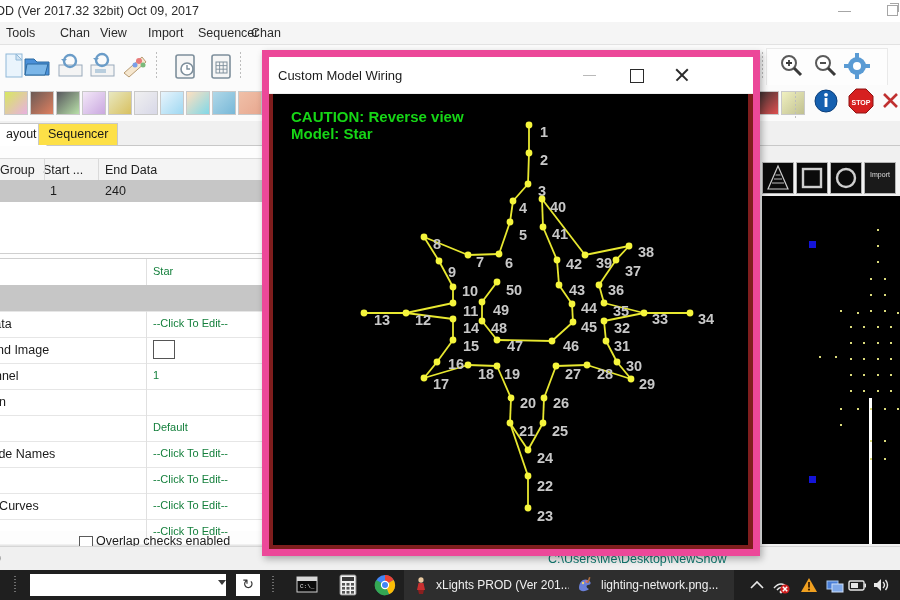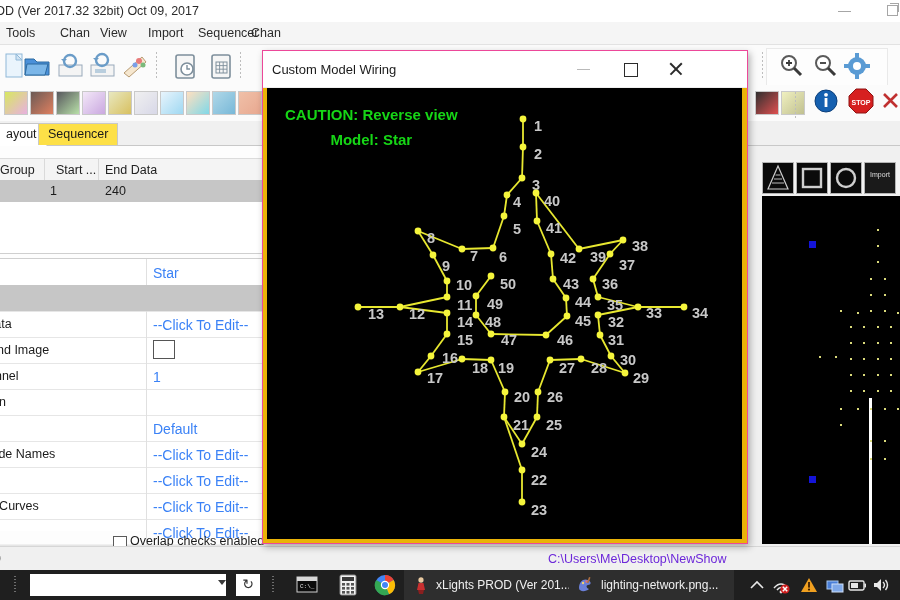--- a/index.html
+++ b/index.html
@@ -55,57 +55,57 @@
   .gh{position:absolute;top:4px;font-size:12.5px;color:#222;}
   .gh-div{position:absolute;top:0;width:1px;height:22px;background:#dadada;}
   #grid-row{position:absolute;left:0;top:34px;width:262px;height:22px;background:#c6c6c6;}
   .gr-cell{position:absolute;top:4px;font-size:12.5px;color:#1b1b1b;}
   #grid-blank{position:absolute;left:0;top:56px;width:262px;height:51px;background:#fff;border-bottom:1px solid #cfcfcf;}
 
   #prop-grid{position:absolute;left:0;top:112px;width:262px;height:272px;background:#fff;border-top:1px solid #cfcfcf;}
   .prow{position:absolute;left:0;width:262px;height:26px;border-bottom:1px solid #e6e6e6;}
   .prow.group{background:#c6c6c6;}
   .pname{position:absolute;left:-28px;top:6px;font-size:12.5px;color:#1b1b1b;white-space:nowrap;}
-  .pval{position:absolute;left:153px;top:6px;font-size:14px;color:#3b82f6;white-space:nowrap;}
+  .pval{position:absolute;left:153px;top:6px;font-size:11px;color:#15803d;white-space:nowrap;}
   .pdiv{position:absolute;left:146px;top:0;width:1px;height:26px;background:#e0e0e0;}
   .swatch{position:absolute;left:153px;top:3px;width:20px;height:17px;border:1px solid #555;background:#fff;}
 
-  #overlap-row{position:absolute;left:4px;top:386px;width:262px;height:24px;margin-left:34px;}
+  #overlap-row{position:absolute;left:4px;top:386px;width:262px;height:24px;}
   #overlap-box{position:absolute;left:75px;top:4px;width:12px;height:12px;border:1px solid #5a5a5a;background:#fff;}
   #overlap-label{position:absolute;left:92px;top:2px;font-size:12.5px;color:#1b1b1b;}
   #save-btn{position:absolute;left:105px;top:414px;width:84px;height:24px;background:#ef6363;border:1px solid #9a9a9a;
             color:#000;font-size:12.5px;text-align:center;line-height:24px;}
 
   
   #right-panel{position:absolute;left:760px;top:146px;width:140px;height:398px;background:#f0f0f0;}
   #shape-bar{position:absolute;left:0;top:14px;width:140px;height:34px;background:#f4f4f4;}
   .shape-btn{position:absolute;top:2px;width:30px;height:30px;border:1px solid #b5b5b5;background:#0b0b0b;}
   #preview-canvas{position:absolute;left:2px;top:50px;width:138px;height:348px;background:#000;overflow:hidden;}
   .pvdot{position:absolute;width:2px;height:2px;background:#d9d97a;}
   .bluedot{position:absolute;width:7px;height:7px;background:#1414d8;}
   #pv-line{position:absolute;left:107px;top:202px;width:3px;height:162px;background:#fff;}
 
   
   #status-bar{position:absolute;left:0;top:546px;width:900px;height:24px;background:#f0f0f0;border-top:1px solid #d6d6d6;}
   #status-left{position:absolute;left:-6px;top:5px;font-size:12.5px;color:#1b1b1b;}
-  #status-path{position:absolute;left:548px;top:5px;font-size:12.5px;color:#6d28d9;}
-
-  
-  #dialog{position:absolute;left:262px;top:50px;width:484px;height:492px;background:#eab308;
-          border:1px solid #ec4899;box-shadow:2px 3px 7px rgba(0,0,0,.30);}
+  #status-path{position:absolute;left:548px;top:5px;font-size:12.5px;color:#0f766e;}
+
+  
+  #dialog{position:absolute;left:262px;top:50px;width:484px;height:492px;background:#7f1d1d;
+          border:7px solid #ec4899;box-shadow:2px 3px 7px rgba(0,0,0,.30);}
   #dlg-title-bar{position:absolute;left:0;top:0;width:484px;height:36px;background:#fff;border-bottom:1px solid #efefef;}
   #dlg-title{position:absolute;left:9px;top:11px;font-size:13px;color:#1b1b1b;}
   .dbtn{position:absolute;top:0;width:46px;height:36px;}
   #dlg-min{left:298px;} #dlg-max{left:344px;} #dlg-close{left:390px;}
   #dlg-min i{position:absolute;left:16px;top:18px;width:13px;height:1px;background:#b9b9b9;}
   #dlg-max i{position:absolute;left:17px;top:12px;width:12px;height:12px;border:1.5px solid #2b2b2b;}
   #dlg-close i,#dlg-close u{position:absolute;left:15px;top:17px;width:16px;height:1.6px;background:#2b2b2b;}
   #dlg-close i{transform:rotate(45deg);} #dlg-close u{transform:rotate(-45deg);}
   #canvas-wrap{position:absolute;left:4px;top:37px;width:475px;height:451px;background:#000;overflow:hidden;}
-  #caution{position:absolute;left:18px;top:14px;font-size:15px;font-weight:bold;color:#16d616;line-height:25px;white-space:pre;text-align:center;}
+  #caution{position:absolute;left:18px;top:14px;font-size:15px;font-weight:bold;color:#16d616;line-height:17px;white-space:pre;}
   #wire-svg{position:absolute;left:0;top:0;}
 
   
   #taskbar{position:absolute;left:0;top:570px;width:900px;height:30px;background:#1f1f1f;}
   .tb-div{position:absolute;top:6px;width:2px;height:18px;
           background:repeating-linear-gradient(to bottom,#6e6e6e 0 1px,transparent 1px 3px);}
   #searchbox{position:absolute;left:30px;top:4px;width:196px;height:22px;background:#fff;}
   #search-caret{position:absolute;left:218px;top:10px;width:0;height:0;border-left:4px solid transparent;border-right:4px solid transparent;border-top:5px solid #3a3a3a;}
   #refresh-btn{position:absolute;left:236px;top:4px;width:24px;height:22px;background:#fff;color:#333;font-size:14px;text-align:center;line-height:21px;}
   .tb-app{position:absolute;top:0;height:30px;border-bottom:2px solid #4ba3e3;background:#2e2e2e;}
@@ -234,21 +234,21 @@
     </div>
 
   <div id="tab-strip">
       <div class="tab active" style="left: -4px;">ayout</div>
       <div class="tab" style="left: 38px;">Sequencer</div>
     </div>
 
   <div id="left-panel">
     <div id="grid-head">
         <div class="gh" style="left: 0px;">Group</div>
-        <div class="gh" style="left: 56px;">Start ...</div>
+        <div class="gh" style="left: 43px;">Start ...</div>
         <div class="gh" style="left: 105px;">End Data</div>
         <div class="gh-div" style="left: 44px;"></div>
         <div class="gh-div" style="left: 98px;"></div>
       </div>
     <div id="grid-row">
         <div class="gr-cell" style="left: 50px;">1</div>
         <div class="gr-cell" style="left: 105px;">240</div>
       </div>
     <div id="grid-blank"></div>
     <div id="prop-grid">

